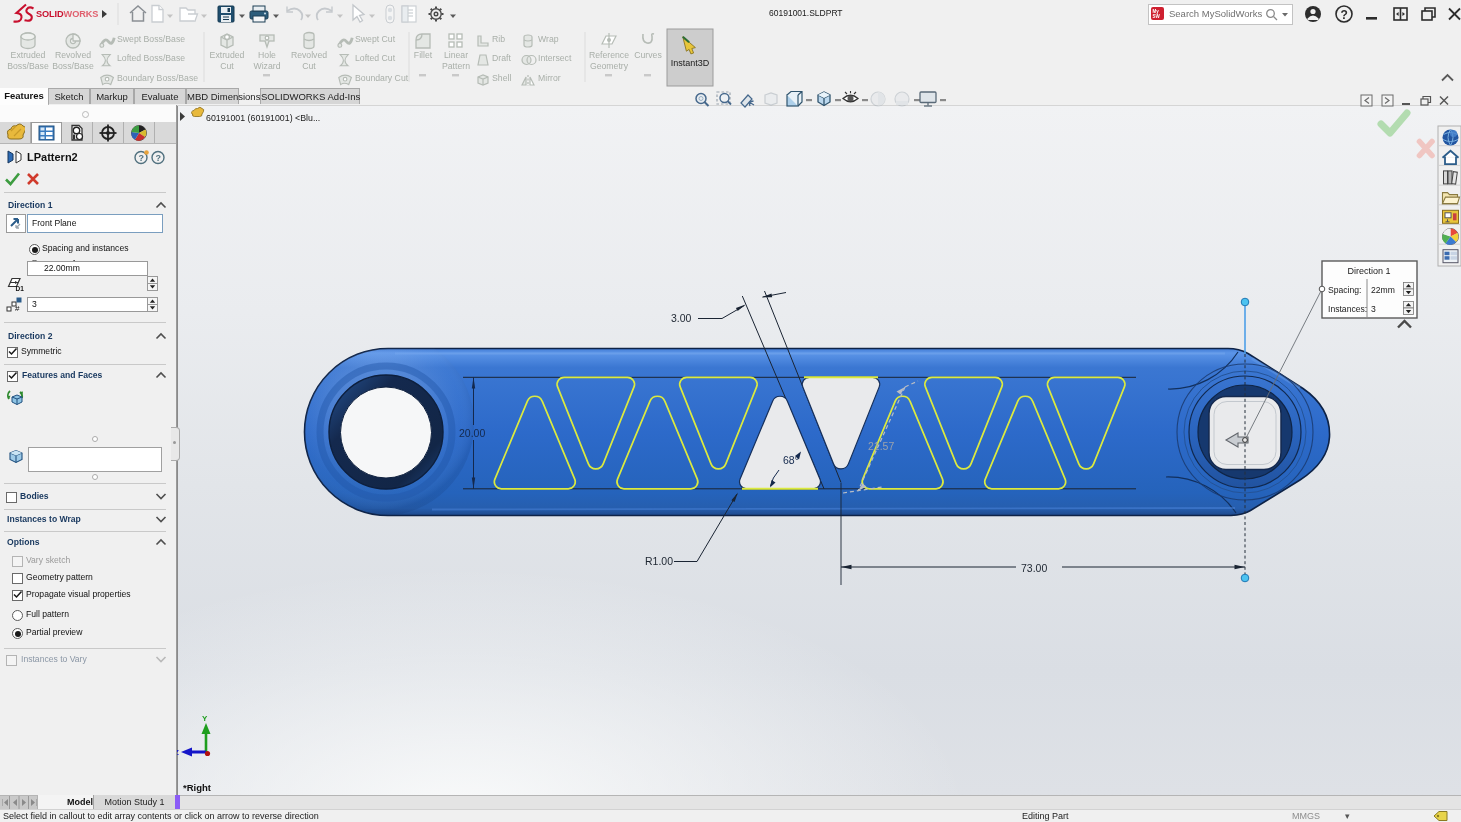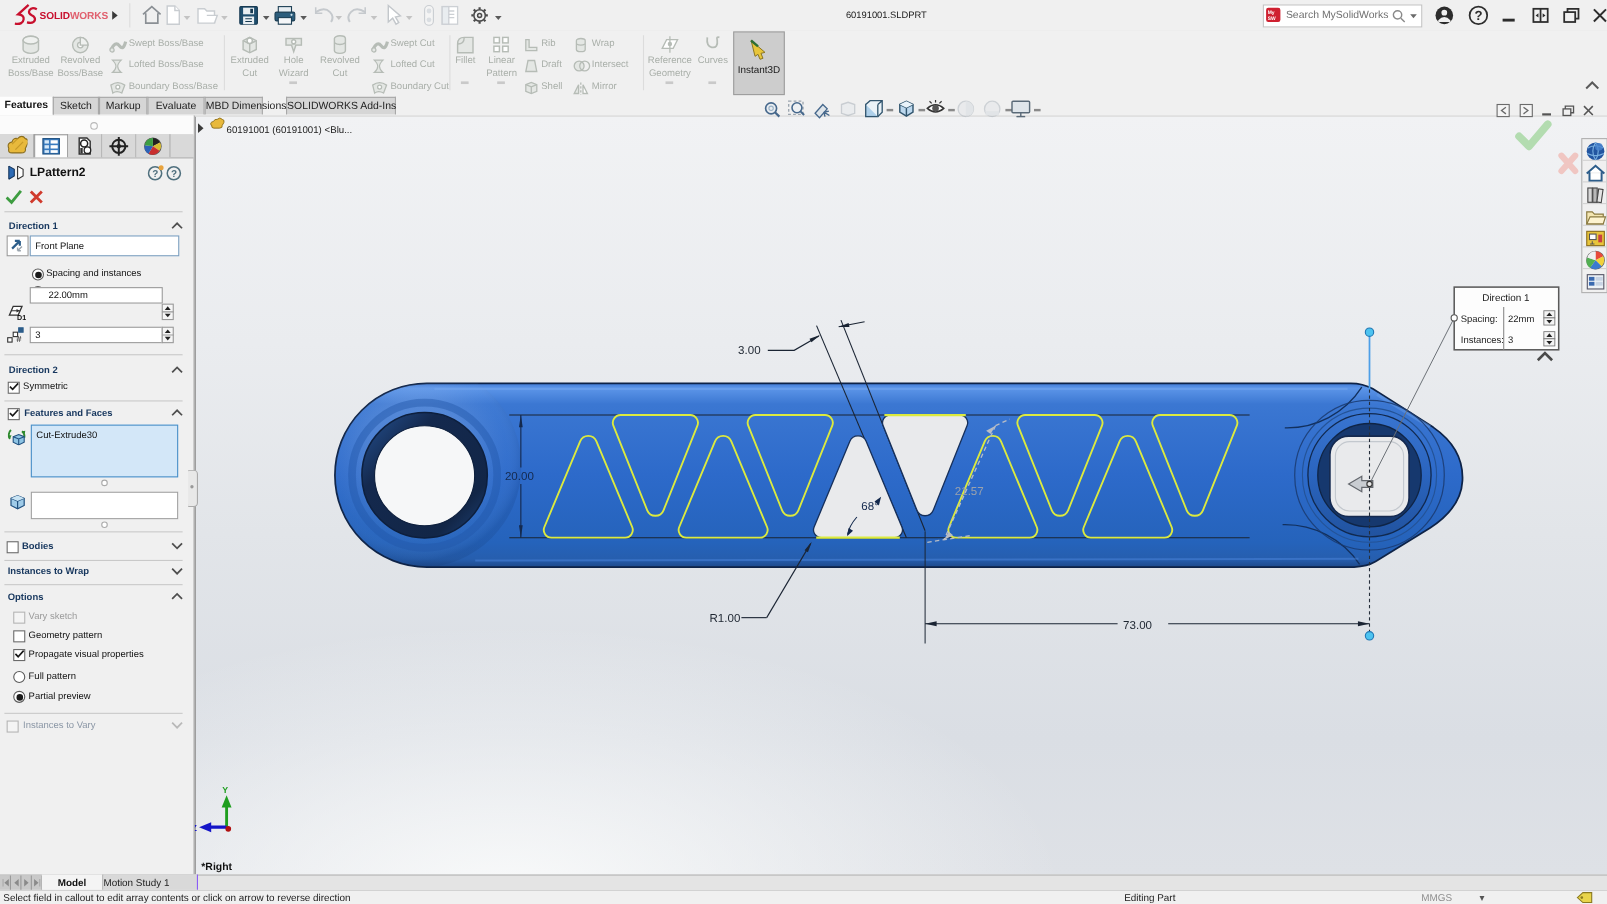--- a/index.html
+++ b/index.html
@@ -549,21 +549,20 @@
       <path d="M 1.5 6.5 L 6 2 L 10.5 6.5" fill="none" stroke="#4f4f4f" stroke-width="1.6"></path>
     </svg>
     <svg style="position:absolute;left:7px;top:284px" width="18" height="16">
       <path d="M 3 2 A 6 6 0 0 0 2 10" fill="none" stroke="#2f8a2f" stroke-width="1.8"></path>
       <path d="M 2 10 l -1.5 -3 l 3 -0.3 Z" fill="#2f8a2f"></path>
       <path d="M 13 3 A 6 6 0 0 1 15 9" fill="none" stroke="#2f8a2f" stroke-width="1.8"></path>
       <path d="M 13 3 l 3 -0.5 l -0.5 3 Z" fill="#2f8a2f"></path>
       <path d="M 5 8 L 10 6 L 15 8 L 15 13 L 10 15.5 L 5 13 Z" fill="#8ec4e4" stroke="#20507f" stroke-width="1"></path>
       <path d="M 5 8 L 10 10 L 15 8 M 10 10 L 10 15.5" fill="none" stroke="#20507f" stroke-width="1"></path>
     </svg>
-    <div style="position:absolute;left:28px;top:281px;width:134px;height:48px;background:#d3e7f8;border:1.5px solid #4a90c8;box-sizing:border-box;font-size:8.6px;color:#111;padding:3px 0 0 4px">Cut-Extrude30</div>
     <div style="position:absolute;left:92px;top:331px;width:4px;height:4px;border:1px solid #aaa;border-radius:50%;background:#fff"></div>
     <svg style="position:absolute;left:8px;top:344px" width="16" height="15">
       <path d="M 2 4 L 8 1.5 L 14 4 L 14 10.5 L 8 13.5 L 2 10.5 Z" fill="#9fcbe8" stroke="#20507f" stroke-width="1.1"></path>
       <path d="M 2 4 L 8 6.5 L 14 4 M 8 6.5 L 8 13.5" fill="none" stroke="#20507f" stroke-width="1.1"></path>
       <path d="M 2 4 L 8 1.5 L 14 4 L 8 6.5 Z" fill="#c9e4f4"></path>
     </svg>
     <div style="position:absolute;left:28px;top:342px;width:134px;height:25px;background:#fff;border:1px solid #a0a0a0;box-sizing:border-box"></div>
     <div style="position:absolute;left:92px;top:369px;width:4px;height:4px;border:1px solid #aaa;border-radius:50%;background:#fff"></div>
     <div style="position:absolute;left:4px;top:378px;width:162px;height:1px;background:#c9c9c9"></div>
     <div style="position:absolute;left:6px;top:387px;width:9px;height:9px;background:#fff;border:1px solid #6a6a6a"></div>
@@ -615,22 +614,22 @@
       <path d="M 22 4 L 26 7.5 L 22 11 Z"></path>
       <path d="M 31 4 L 35 7.5 L 31 11 Z M 36 4 l 0.5 0 l 0 7 l -0.5 0 Z"></path>
     </g>
  <g stroke="#9a9a9a" fill="none">
       <line x1="9.5" y1="1" x2="9.5" y2="14"></line>
       <line x1="19" y1="1" x2="19" y2="14"></line>
       <line x1="28.5" y1="1" x2="28.5" y2="14"></line>
       <line x1="38" y1="1" x2="38" y2="14"></line>
     </g>
 </svg>
-<div style="position:absolute;left:38px;top:795px;width:56px;height:14px;background:#f4f4f4;border-right:1px solid #a5a5a5;box-sizing:border-box;font-size:9px;font-weight:bold;color:#111;text-align:center;line-height:14px">Model</div>
-<div style="position:absolute;left:94px;top:795px;width:86px;height:14px;background:#d9d9d9;border-right:1px solid #8b5cf6;box-sizing:border-box;font-size:9px;color:#222;text-align:left;line-height:14px">Motion Study 1</div>
+<div style="position:absolute;left:38px;top:795px;width:56px;height:14px;background:#f4f4f4;border-right:1px solid #a5a5a5;box-sizing:border-box;font-size:9px;font-weight:bold;color:#111;text-align:right;line-height:14px">Model</div>
+<div style="position:absolute;left:94px;top:795px;width:86px;height:14px;background:#d9d9d9;border-right:5px solid #8b5cf6;box-sizing:border-box;font-size:9px;color:#222;text-align:center;line-height:14px">Motion Study 1</div>
 <div style="position:absolute;left:0;top:809px;width:1461px;height:13px;background:#f0f0f0;border-top:1px solid #d2d2d2;box-sizing:border-box"></div>
 <div style="position:absolute;left:3px;top:811px;font-size:9px;color:#222">Select field in callout to edit array contents or click on arrow to reverse direction</div>
 <div style="position:absolute;left:1022px;top:811px;font-size:9px;color:#222">Editing Part</div>
 <div style="position:absolute;left:1292px;top:811px;font-size:9px;color:#8d8d8d">MMGS</div>
 <div style="position:absolute;left:1345px;top:811px;font-size:9px;color:#555">▾</div>
 <svg style="position:absolute;left:1432px;top:810px" width="17" height="12">
     <path d="M 2 6 L 7 1.5 L 15 1.5 L 15 10.5 L 7 10.5 Z" fill="#e8d44a" stroke="#8a7a20"></path>
     <circle cx="6" cy="6" r="1.2" fill="#8a7a20"></circle>
   </svg>
 

